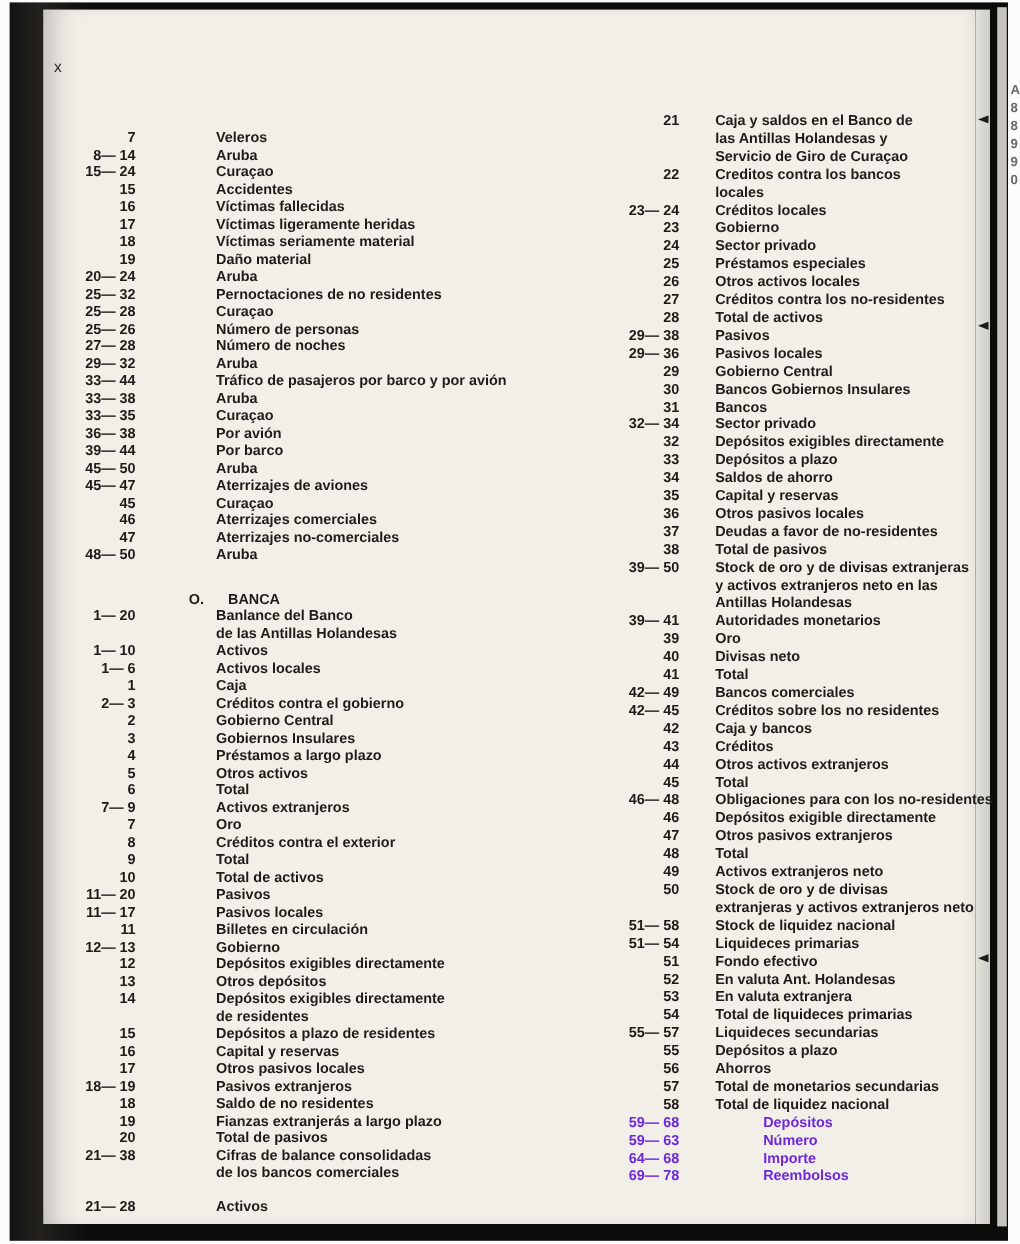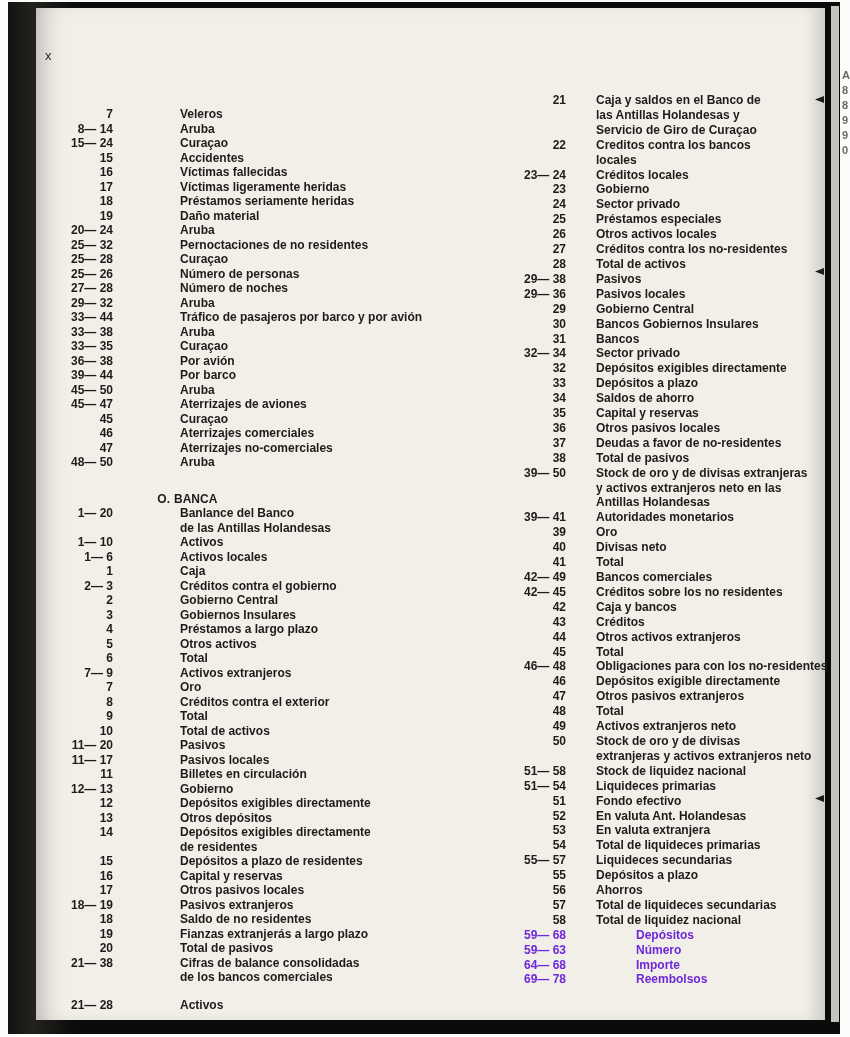--- a/index.html
+++ b/index.html
@@ -36,21 +36,21 @@
   .row { display:flex; align-items:flex-start; color:#1e1c1a; font-size:12px; font-weight:700; }
   .col-left  .row { line-height:14.5px; }
   .col-right .row { line-height:14.9px; }
   .row .num { flex:none; text-align:right; white-space:pre; }
   .row .txt { white-space:pre; }
   .col-left  .row .num { width:75px; }
   .col-left  .row .txt { margin-left:67px; }
   .col-right .row .num { width:72px; }
   .col-right .row .txt { margin-left:30px; }
   .col-left .row.heading .num { width:132px; }
-  .col-left .row.heading .txt { margin-left:4px; }
+  .col-left .row.heading .txt { margin-left:20px; }
   .row.light { font-weight:700; color:#6d28d9;gap:40px; }
   .gap-row { height:22px; }
   .gap-row.small { height:13px; }
   .edge-marks { position:absolute; left:0; top:0; width:100%; height:100%; pointer-events:none; }
   .edge-mark {
     position:absolute; left:815px; width:9px; height:7px; background:#1c1c1a;
     clip-path:polygon(100% 0, 100% 100%, 0 50%);
   }
   .edge-chars {
     position:absolute; left:842px; top:68px; width:10px;
@@ -87,21 +87,21 @@
         <div class="row">
     <span class="num">16</span>
     <span class="txt">Víctimas fallecidas</span>
   </div>
         <div class="row">
     <span class="num">17</span>
     <span class="txt">Víctimas ligeramente heridas</span>
   </div>
         <div class="row">
     <span class="num">18</span>
-    <span class="txt">Préstamos seriamente heridas</span>
+    <span class="txt">Víctimas seriamente material</span>
   </div>
         <div class="row">
     <span class="num">19</span>
     <span class="txt">Daño material</span>
   </div>
         <div class="row">
     <span class="num">20— 24</span>
     <span class="txt">Aruba</span>
   </div>
         <div class="row">
@@ -496,21 +496,21 @@
         <div class="row">
     <span class="num">55</span>
     <span class="txt">Depósitos a plazo</span>
   </div>
         <div class="row">
     <span class="num">56</span>
     <span class="txt">Ahorros</span>
   </div>
         <div class="row">
     <span class="num">57</span>
-    <span class="txt">Total de liquideces secundarias</span>
+    <span class="txt">Total de monetarios secundarias</span>
   </div>
         <div class="row">
     <span class="num">58</span>
     <span class="txt">Total de liquidez nacional</span>
   </div>
         <div class="row light">
     <span class="num">59— 68</span>
     <span class="txt">Depósitos</span>
   </div>
         <div class="row light">

